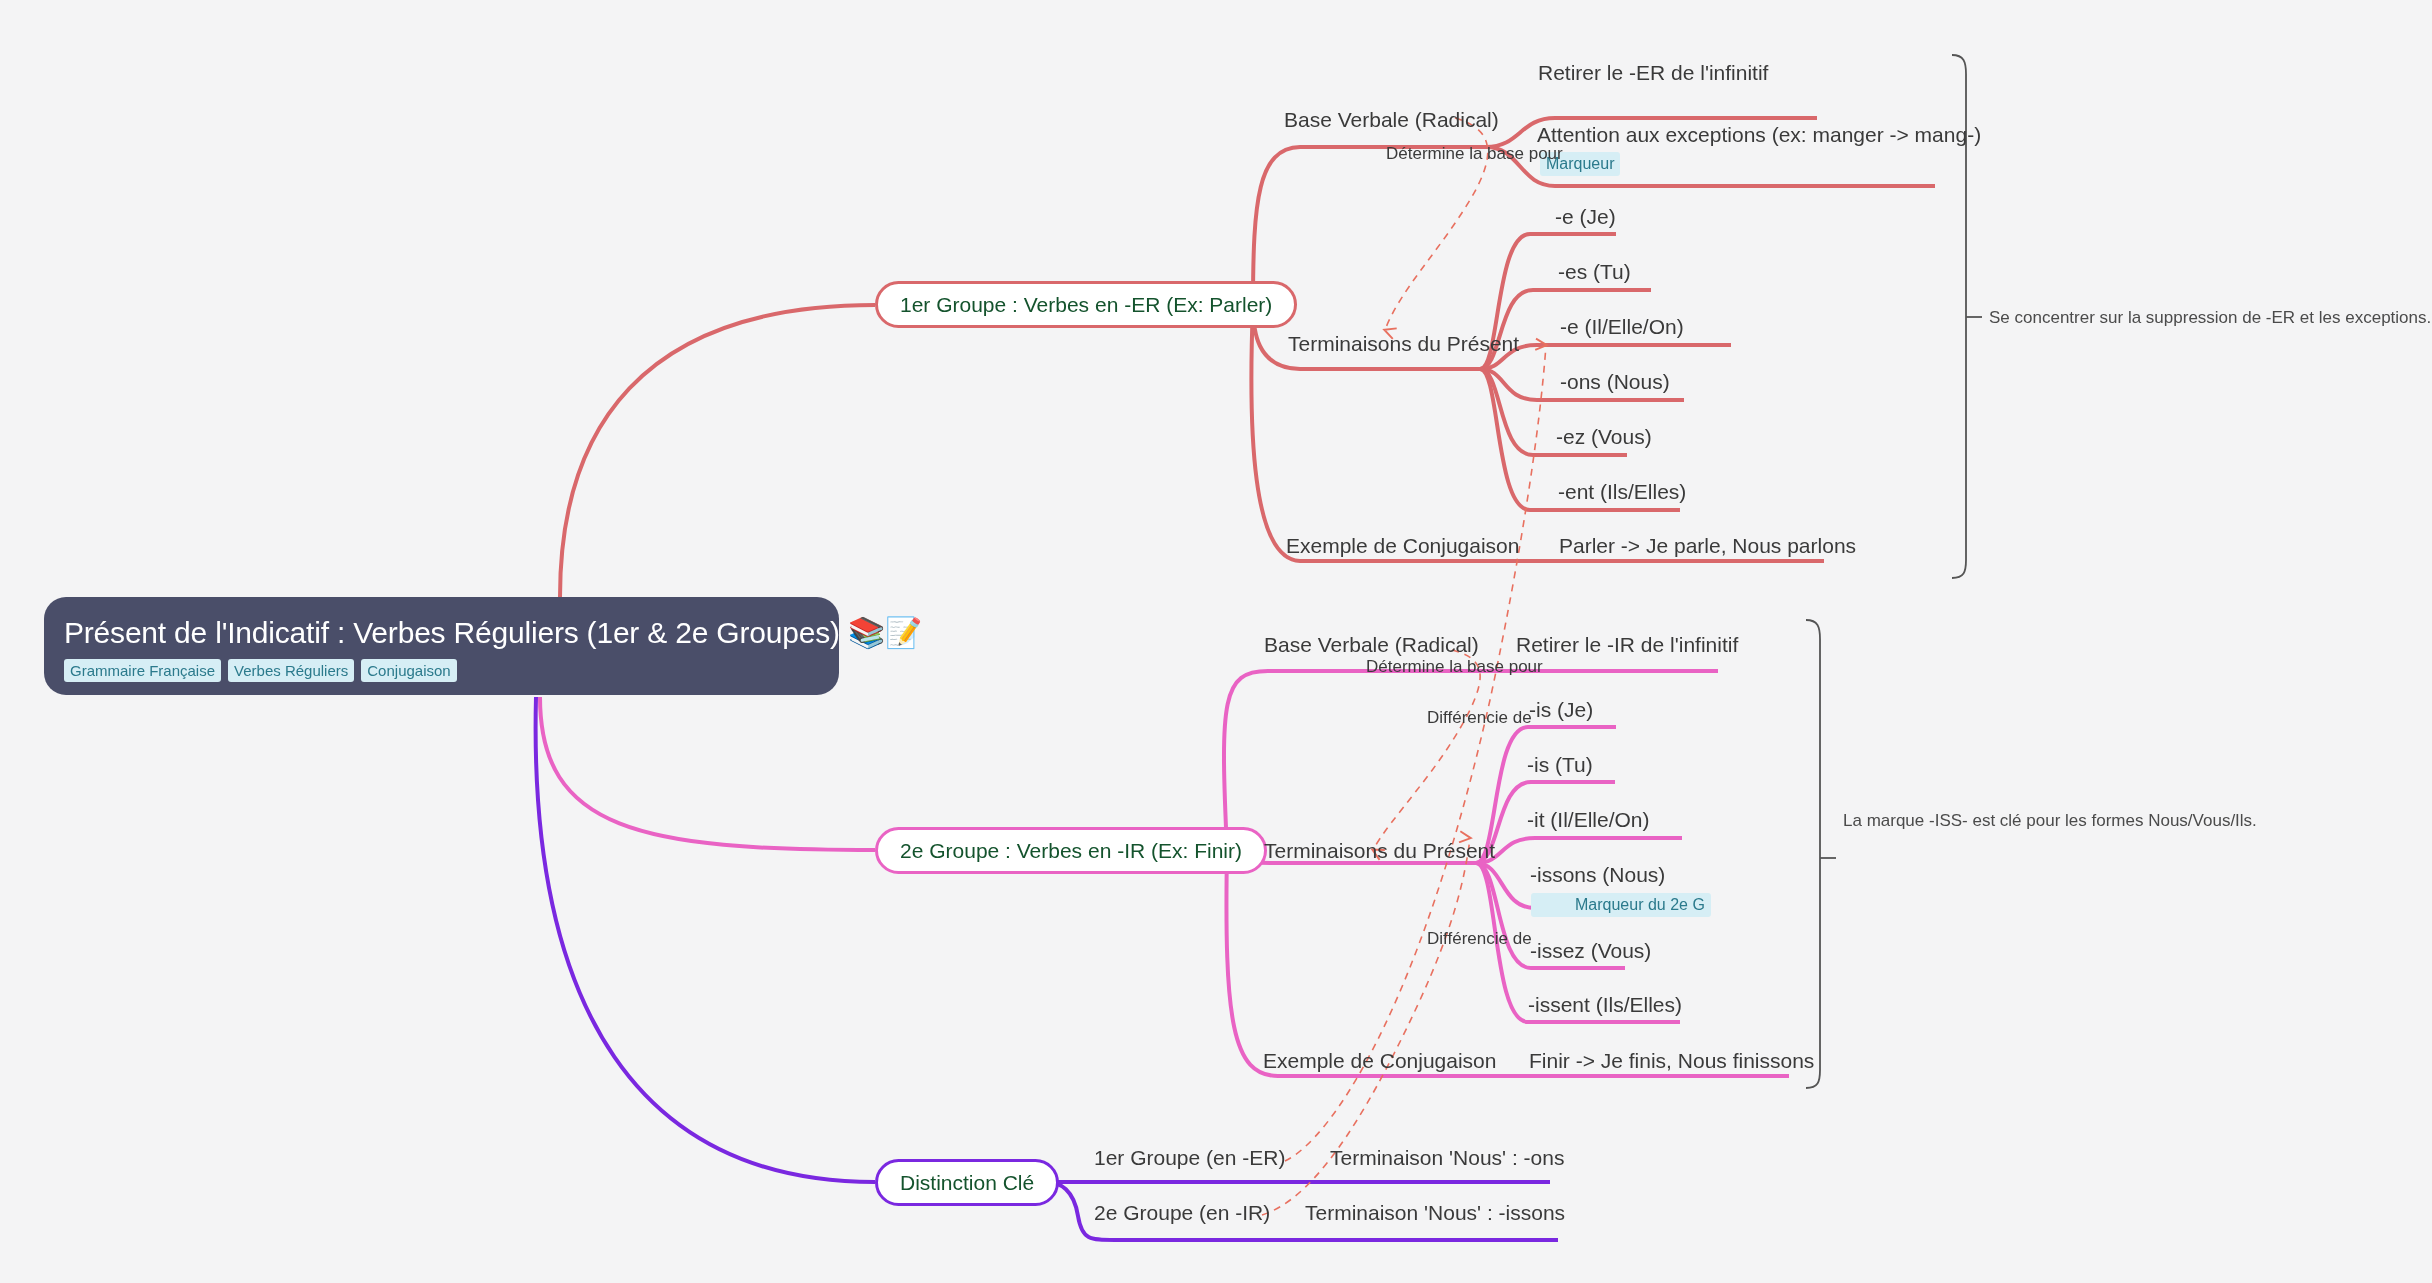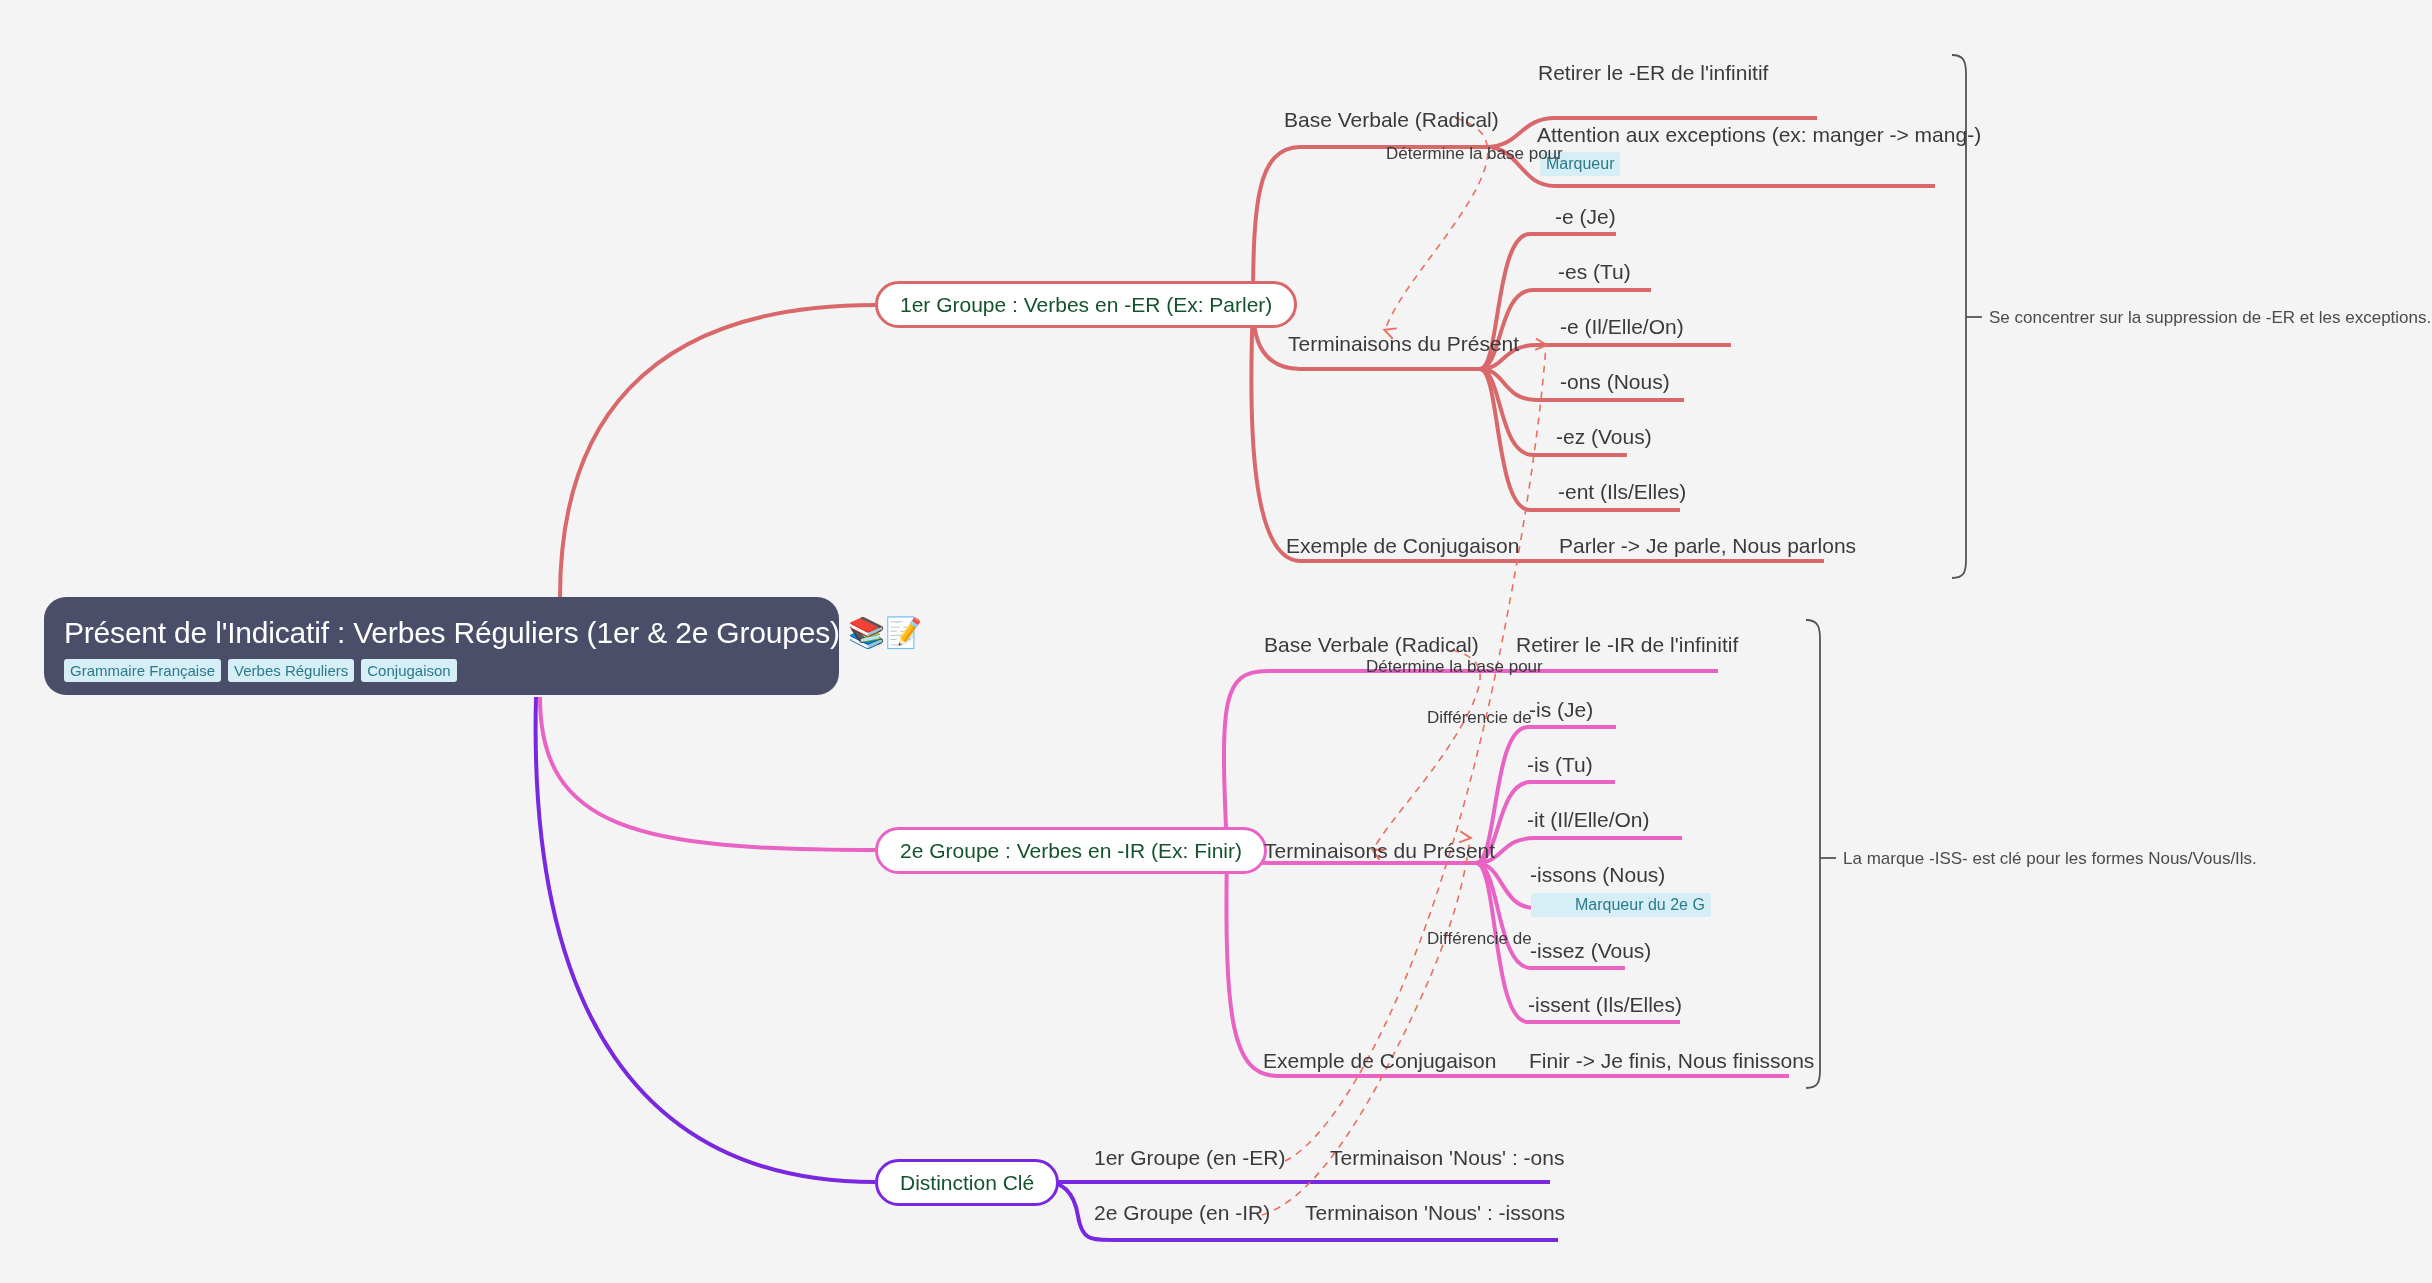--- a/index.html
+++ b/index.html
@@ -217,15 +217,15 @@
   <div class="node" style="left:1094px; top:1200px;">2e Groupe (en -IR)</div>
   <div class="node" style="left:1330px; top:1145px;">Terminaison 'Nous' : -ons</div>
   <div class="node" style="left:1305px; top:1200px;">Terminaison 'Nous' : -issons</div>
 
   <div class="edge-label" style="left:1386px; top:144px;">Détermine la base pour</div>
   <div class="edge-label" style="left:1366px; top:657px;">Détermine la base pour</div>
   <div class="edge-label" style="left:1427px; top:708px;">Différencie de</div>
   <div class="edge-label" style="left:1427px; top:929px;">Différencie de</div>
 
   <div class="annot" style="left:1989px; top:308px;">Se concentrer sur la suppression de -ER et les exceptions.</div>
-  <div class="annot" style="left:1843px; top:849px;">La marque -ISS- est clé pour les formes Nous/Vous/Ils.</div>
+  <div class="annot" style="left:1843px; top:811px;">La marque -ISS- est clé pour les formes Nous/Vous/Ils.</div>
 
 </div>
 
 </body></html>

